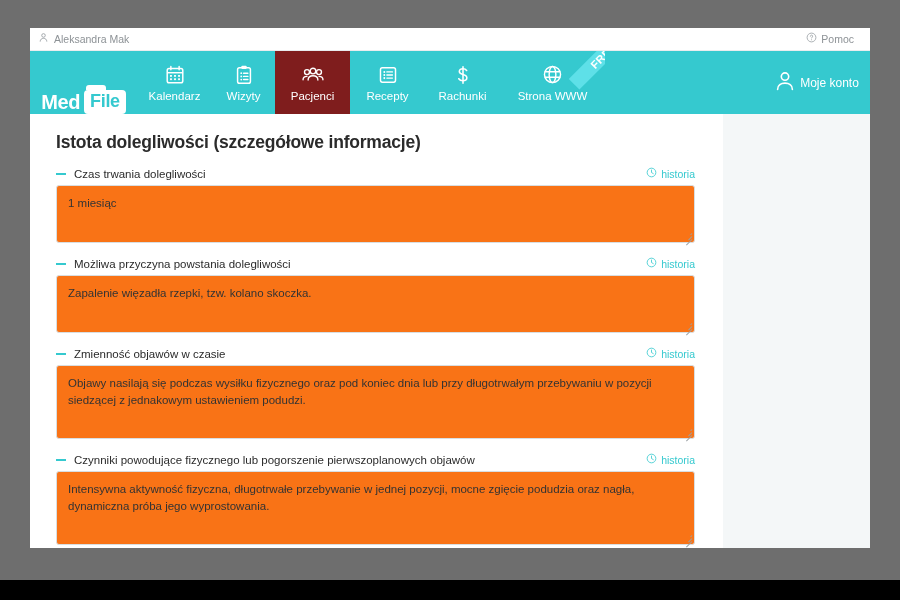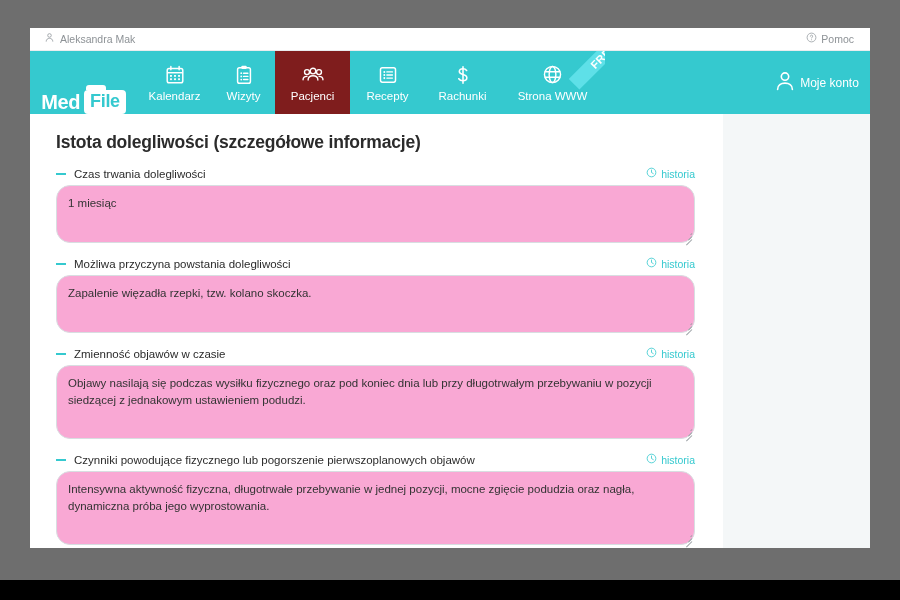--- a/index.html
+++ b/index.html
@@ -43,21 +43,21 @@
   #topbar {
     position: relative;
     height: 22px;
     background: #ffffff;
     border-bottom: 1px solid #e9ecee;
     font-size: 10.5px;
     color: #8d9296;
   }
   #topbar .user {
     position: absolute;
-    left: 14px; top: 4px;
+    left: 8px; top: 4px;
     display: flex; align-items: center; gap: 5px;
   }
   #topbar .help {
     position: absolute;
     right: 16px; top: 4px;
     display: flex; align-items: center; gap: 4px;
   }
   .mini-icon { display: block; }
 
   
@@ -215,22 +215,22 @@
     gap: 4px;
     font-size: 10.5px;
     color: #35c9cf;
     cursor: pointer;
     white-space: nowrap;
   }
 
   .ta-wrap {
     position: relative;
     border: 1px solid #d8dee1;
-    border-radius: 14px;
-    background: #f9a8d4;
+    border-radius: 3px;
+    background: #f97316;
   }
   .ta-text {
     font-size: 11.5px;
     color: #333;
     line-height: 17px;
     padding: 9px 12px 9px 11px;
     white-space: pre-wrap;
   }
   .h-sm  { height: 38px; }
   .h-md  { height: 54px; }

